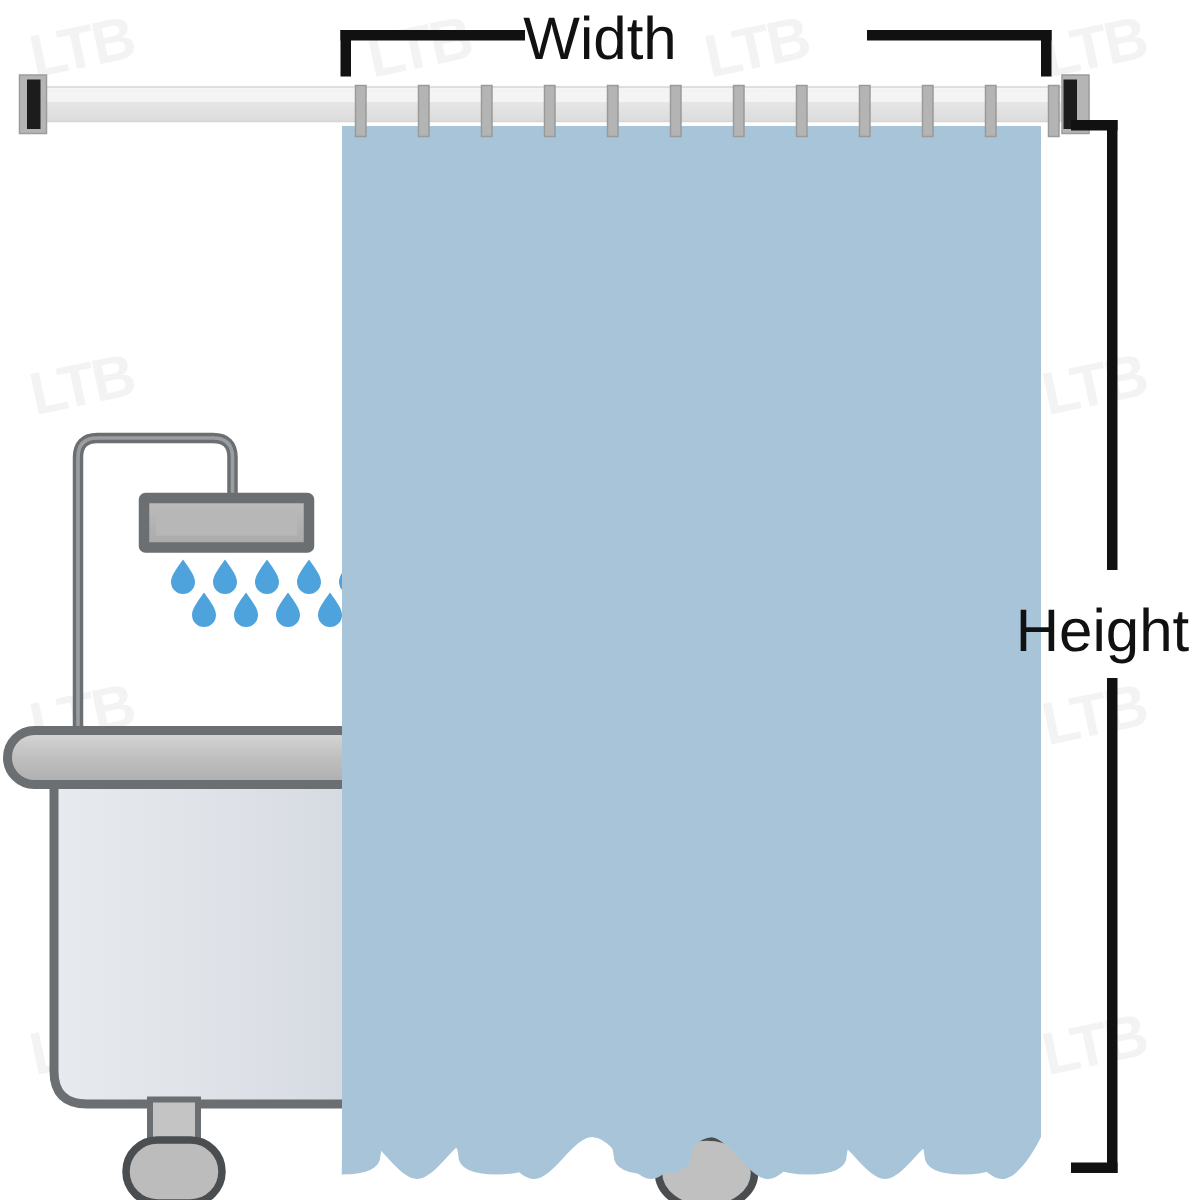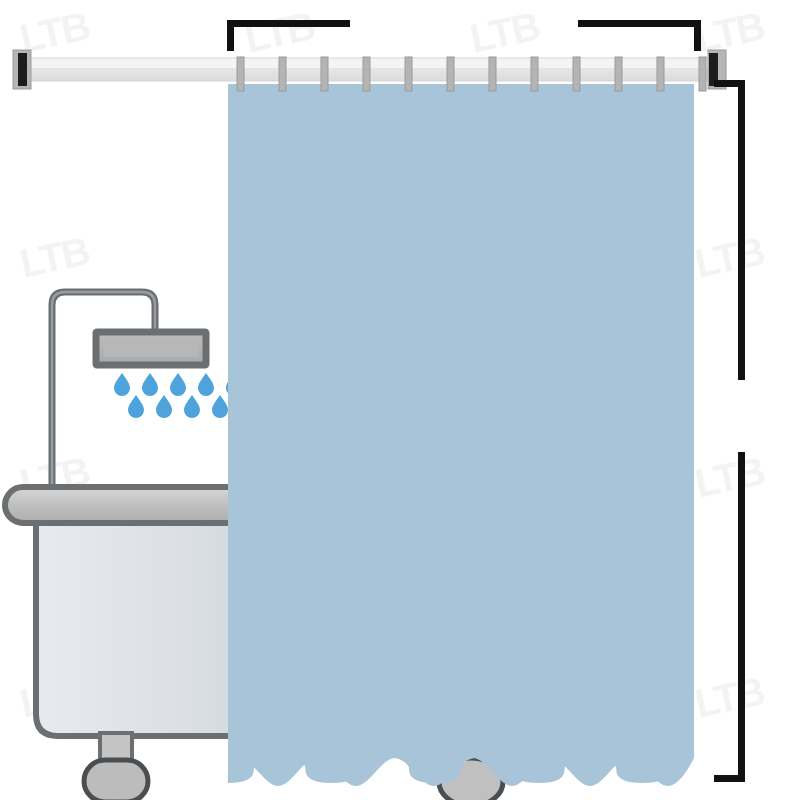--- a/index.html
+++ b/index.html
@@ -206,15 +206,17 @@
     </g>
 
     <g fill="#111111">
       <rect x="714" y="80" width="31" height="7"></rect>
       <rect x="738" y="80" width="7" height="300"></rect>
       <rect x="738" y="452" width="7" height="330"></rect>
       <rect x="714" y="775" width="31" height="7"></rect>
     </g>
   </svg>
 
-
+  <div class="dim-label" id="width-label">Width</div>
+
+  <div class="dim-label" id="height-label">Height</div>
 
 </div>
 
 </body></html>

